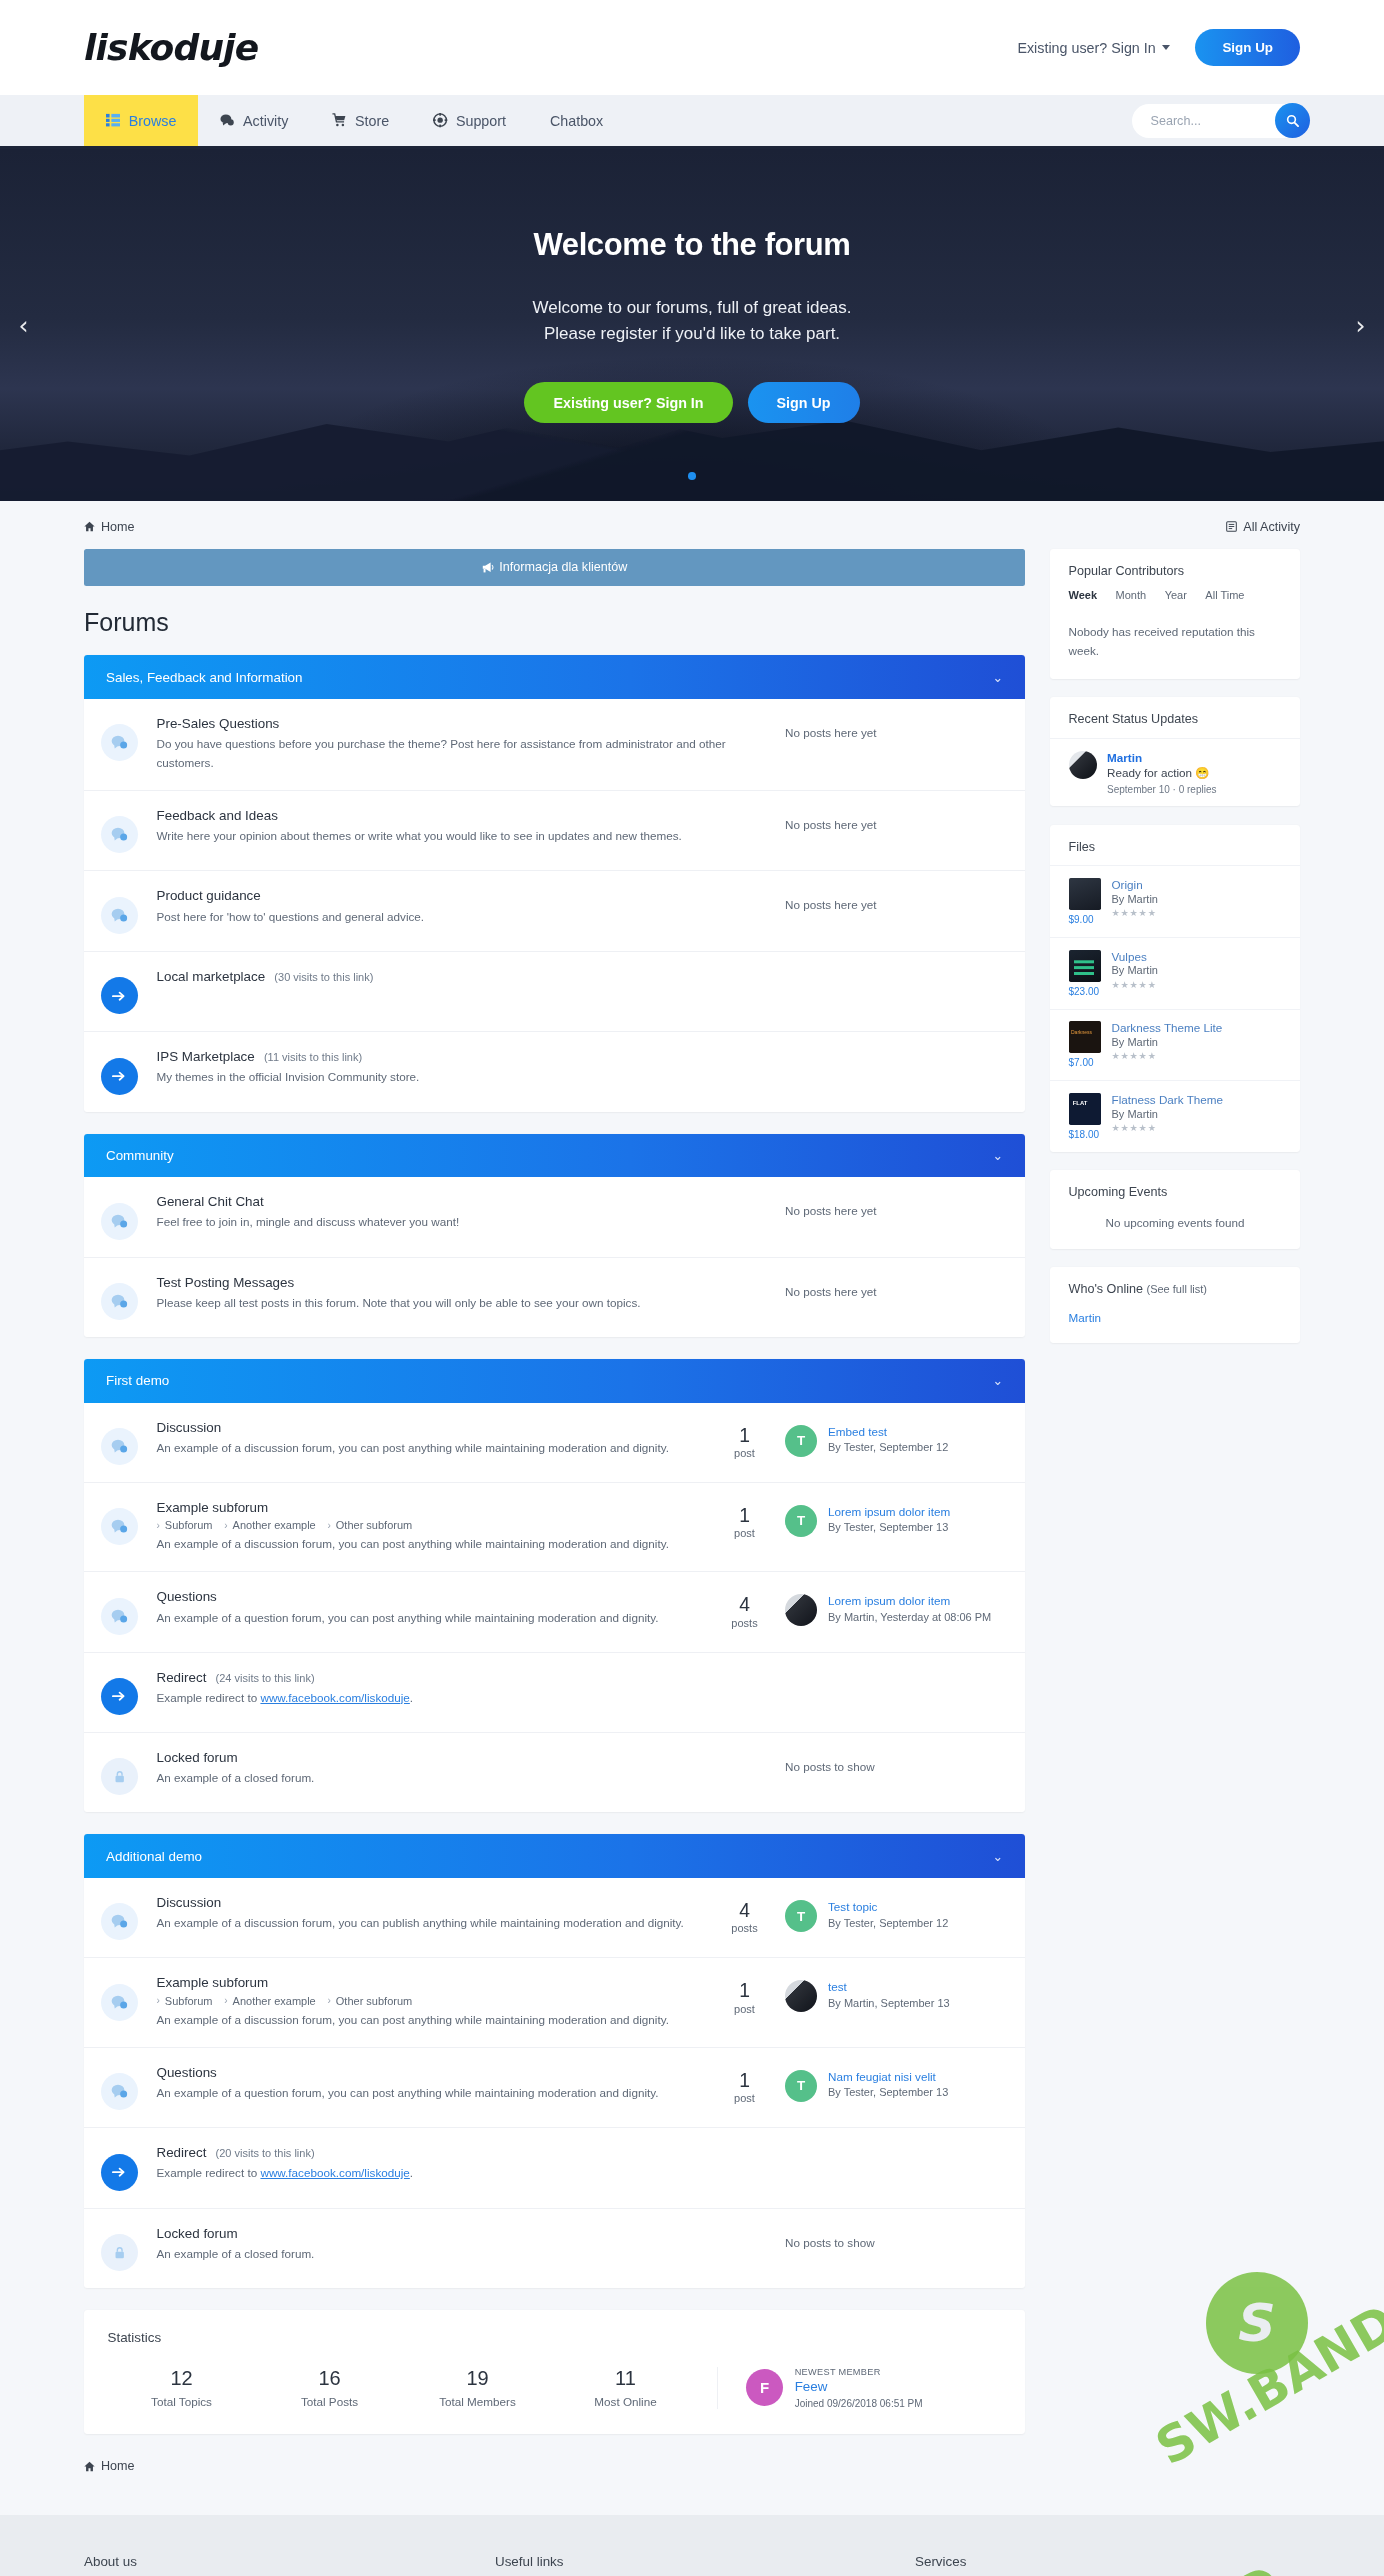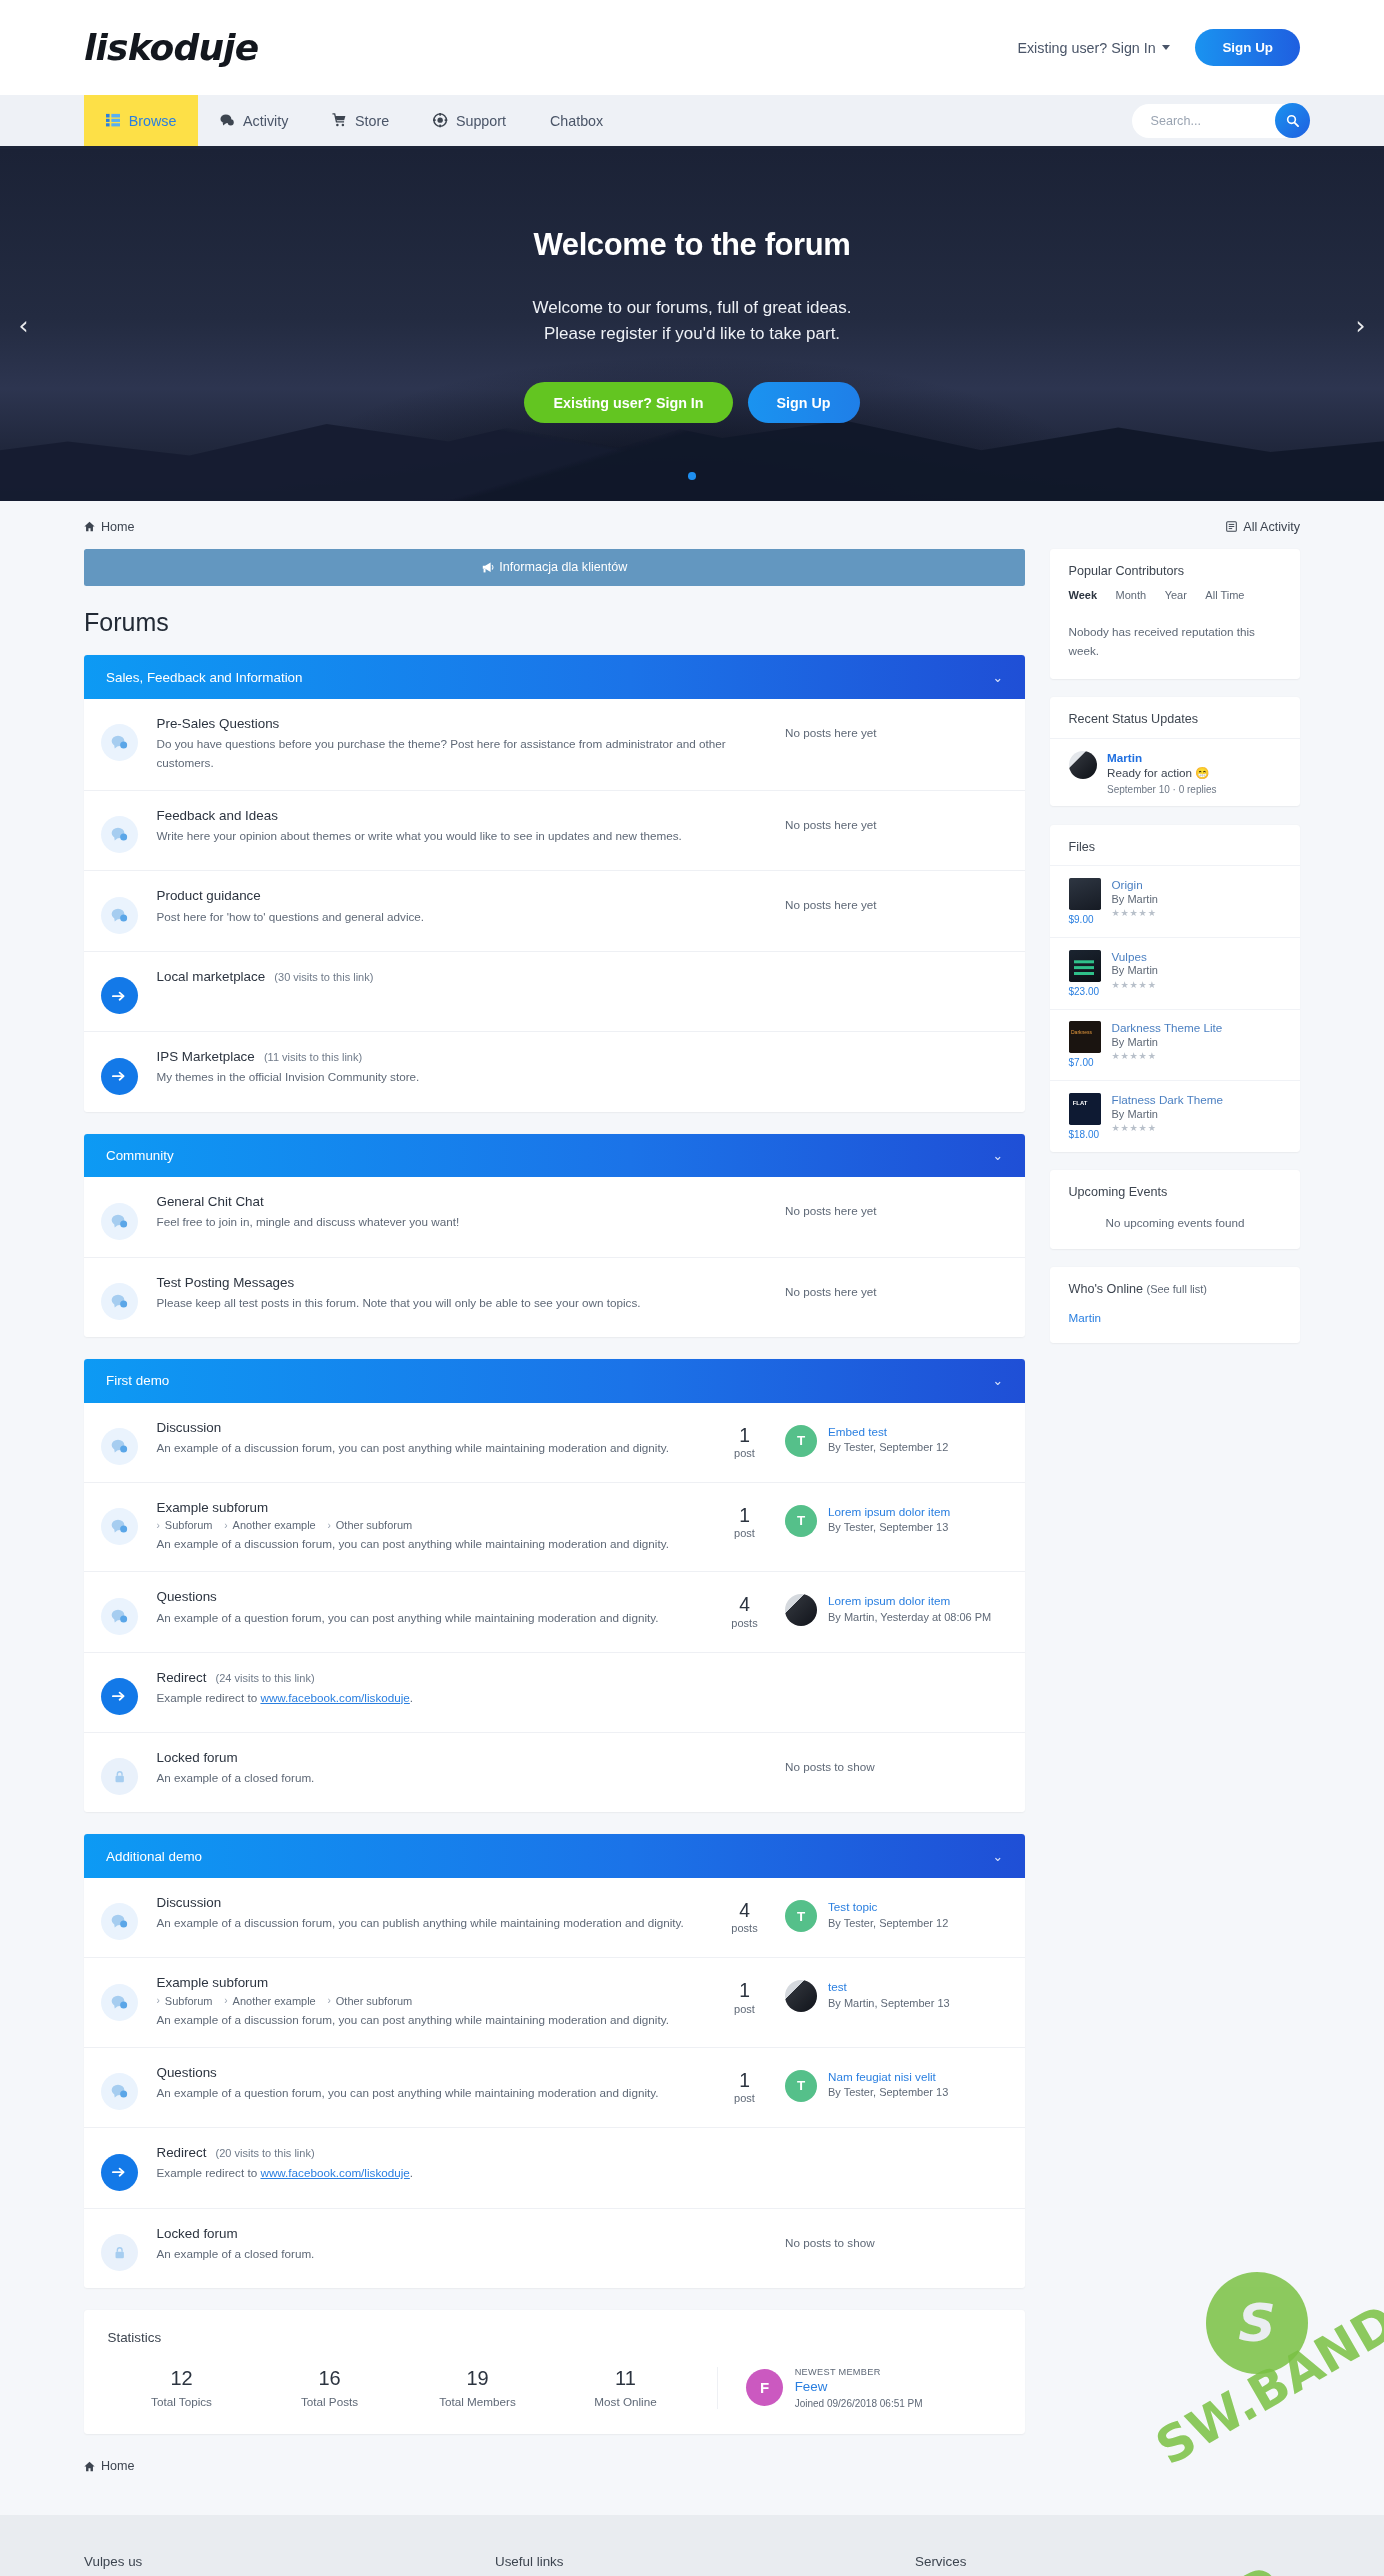--- a/index.html
+++ b/index.html
@@ -895,21 +895,21 @@
         <div class="who-name">Martin</div>
       </div>
 
     </div>
   </div>
 </div>
 
 <div class="footer">
   <div class="footer-cols">
     <div class="fcol-about">
-      <div class="fcol-h">Vulpes us</div>
+      <div class="fcol-h">About us</div>
 
     </div>
     <div class="fcol-links">
       <div class="fcol-h">Useful links</div>
 
     </div>
     <div class="fcol-mod">
       
       
       

